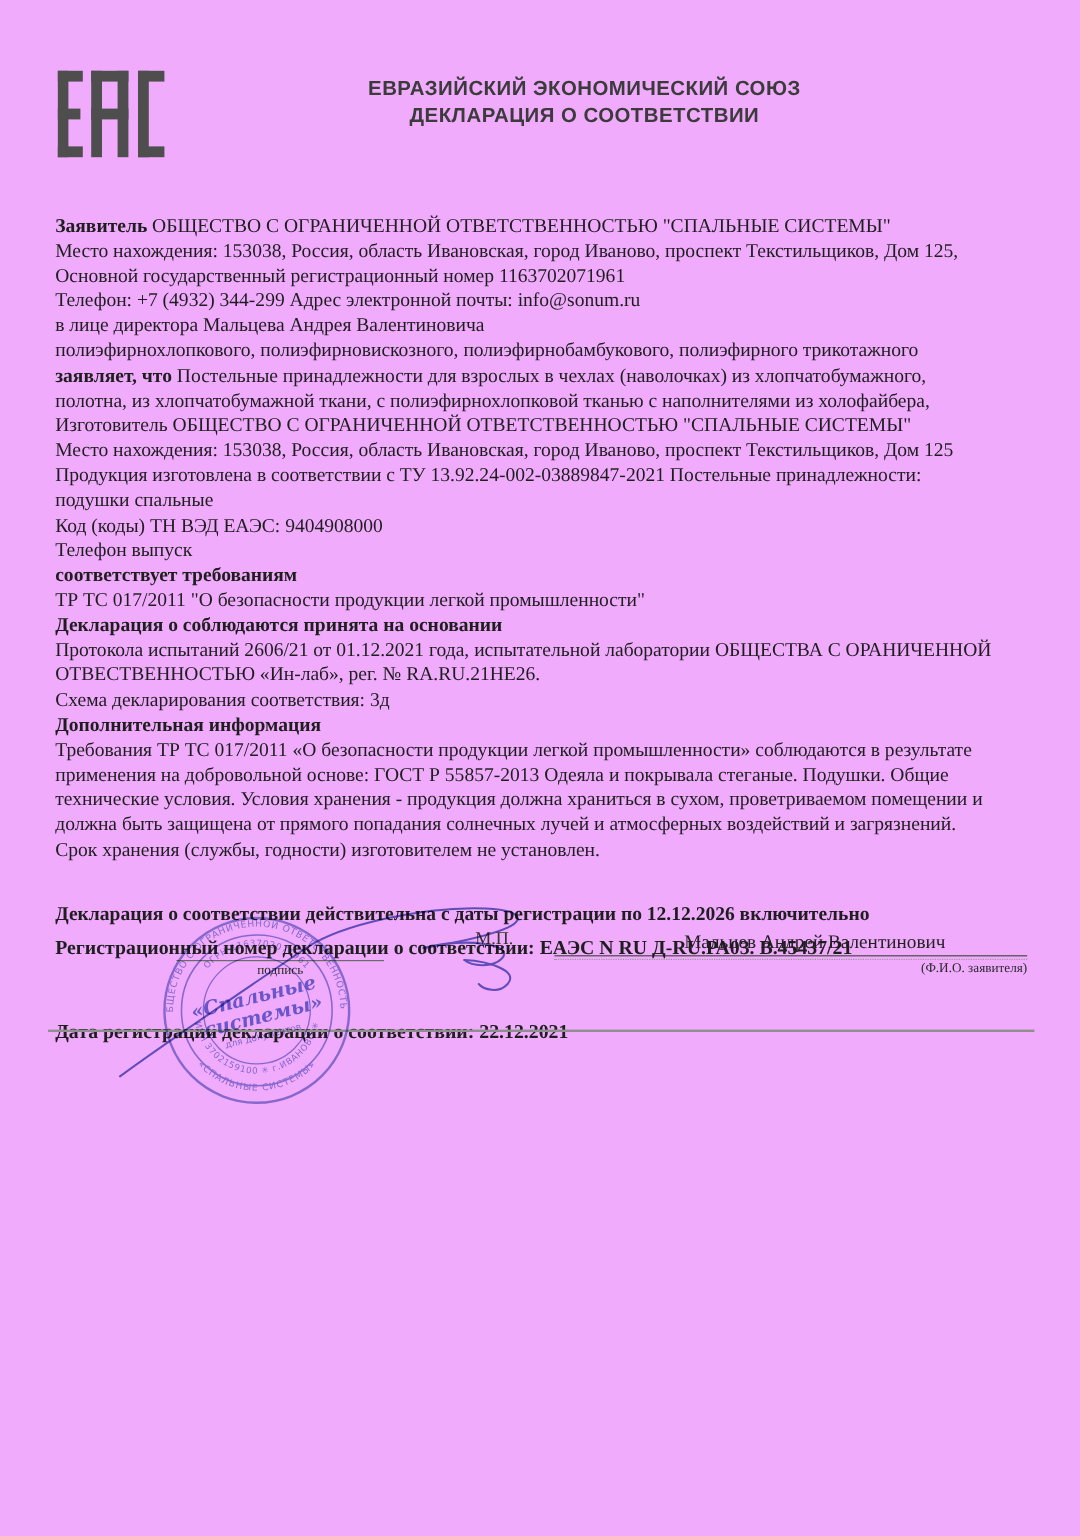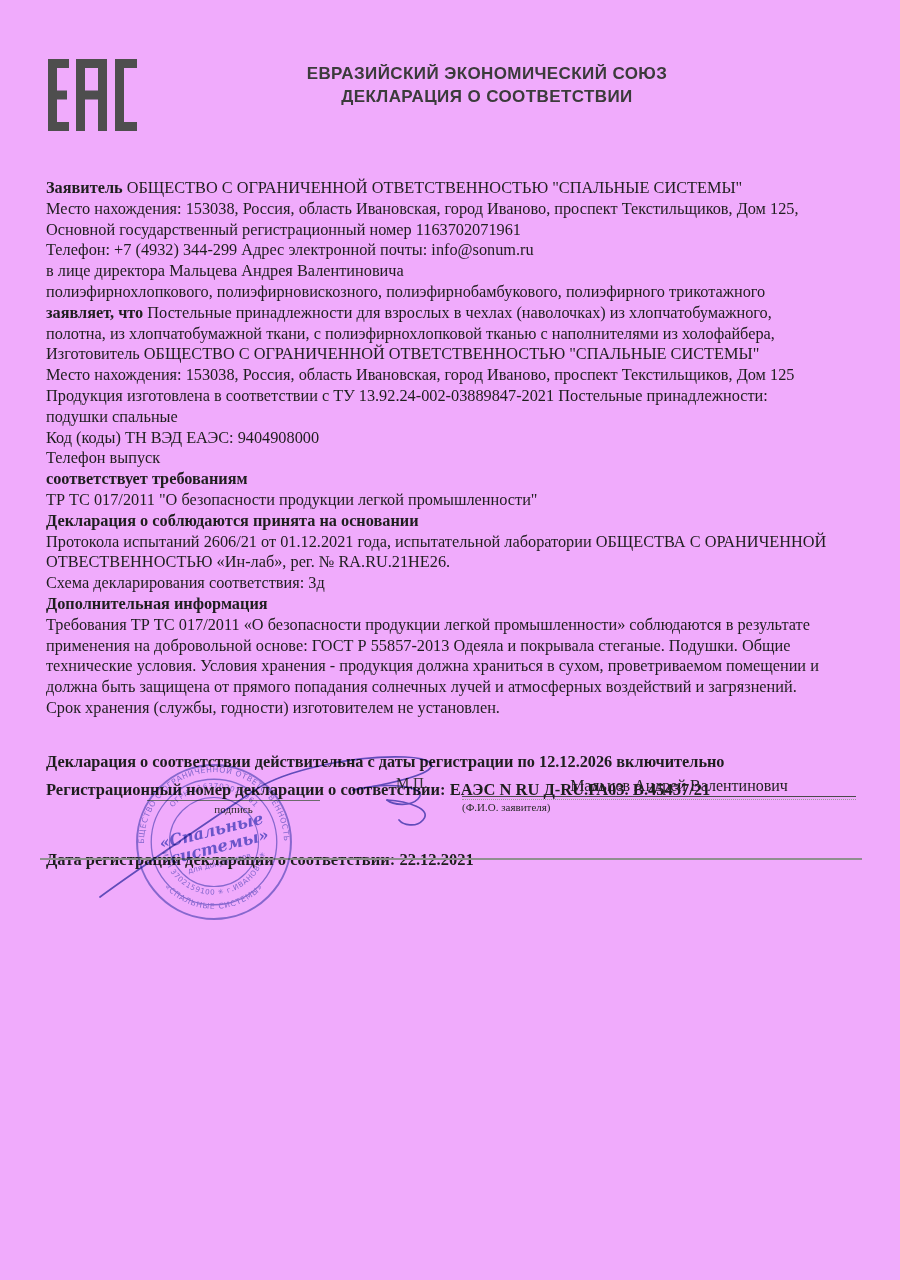--- a/index.html
+++ b/index.html
@@ -16,21 +16,21 @@
   .ln b{font-weight:bold;}
   .validity{position:absolute;left:46px;top:736px;font-size:16.3px;font-weight:bold;white-space:nowrap;}
   
   .sig-line{position:absolute;left:147px;top:800px;width:173px;height:0;border-top:1.5px solid #6b6b6b;}
   .sig-caption{position:absolute;left:147px;top:803px;width:173px;text-align:center;
                font-size:11px;color:#2a2a2a;}
   .mp{position:absolute;left:396px;top:775px;font-size:15px;color:#333;}
   .name-over{position:absolute;left:482px;top:777px;width:394px;text-align:center;font-size:16px;color:#222;}
   .name-line{position:absolute;left:462px;top:796px;width:394px;height:2px;
              border-top:1px solid #4a4a4a;border-bottom:1px dotted #9a9a9a;}
-  .name-caption{position:absolute;left:462px;top:801px;width:394px;text-align:left;
+  .name-caption{position:absolute;left:462px;top:801px;width:394px;text-align:right;
                 font-size:11px;color:#2a2a2a;}
   .reg1{position:absolute;left:46px;top:763px;font-size:16.5px;font-weight:bold;white-space:nowrap;}
   .reg2{position:absolute;left:46px;top:833px;font-size:16.5px;font-weight:bold;white-space:nowrap;}
   .bottom-rule{position:absolute;left:40px;top:858px;width:822px;height:1px;
                border-top:2px solid #8f8f8f;}
   
   .stamp{position:absolute;left:133px;top:761px;width:162px;height:162px;
          mix-blend-mode:multiply;opacity:.8;}
   .signature{position:absolute;left:55px;top:743px;width:400px;height:170px;
              mix-blend-mode:multiply;opacity:.9;}

